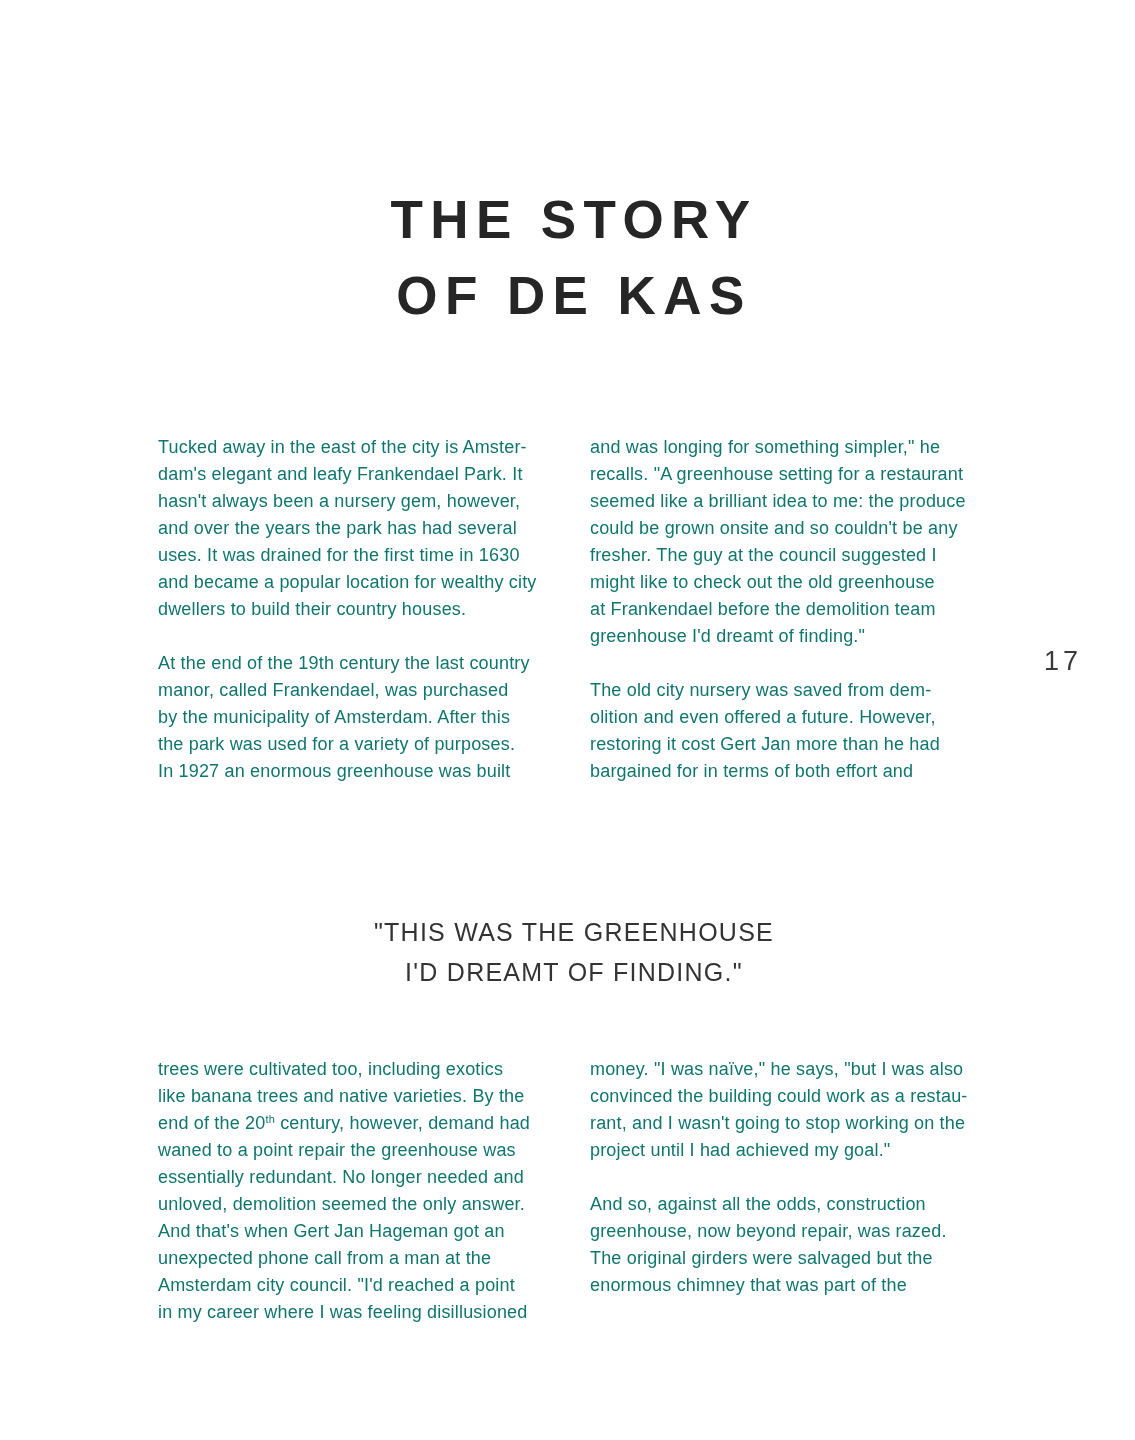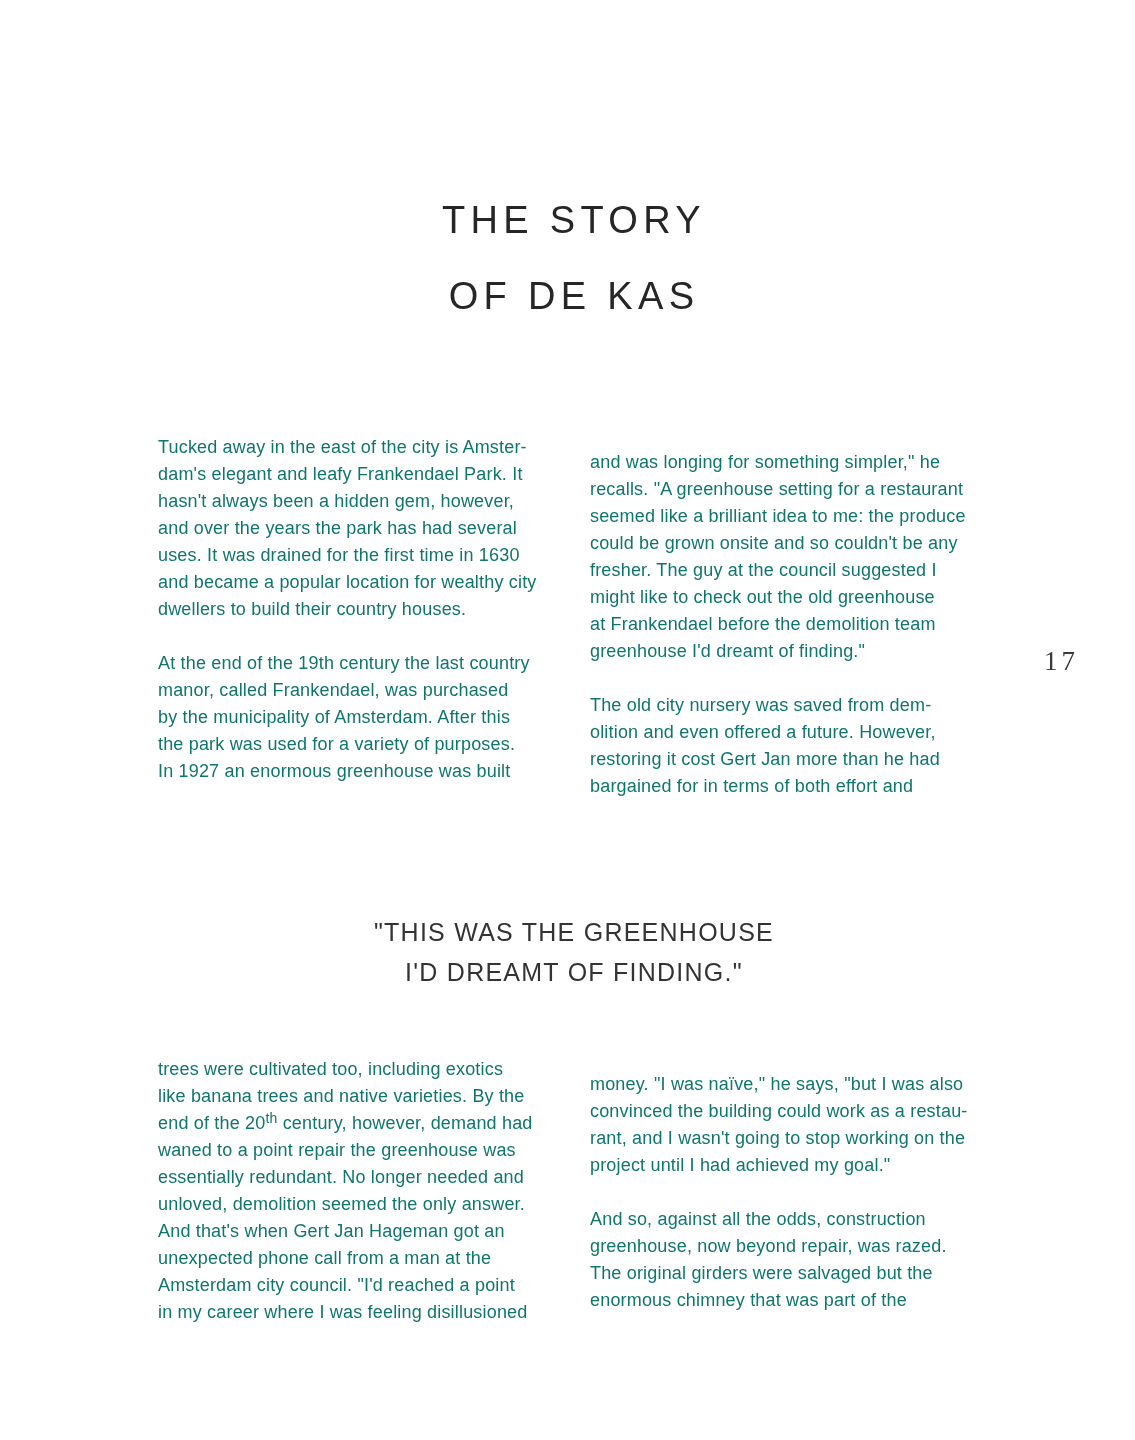--- a/index.html
+++ b/index.html
@@ -19,53 +19,53 @@
   
   .title-block {
     position: absolute;
     left: 158px;
     width: 832px;
     top: 182px;
     text-align: center;
     color: #262626;
   }
   .title-line {
-    font-size: 38px;
+    font-size: 53px;
     line-height: 76px;
     letter-spacing: 0.14em;
-    font-weight: 400;
+    font-weight: 700;
     white-space: nowrap;
   }
 
   
   .section {
     position: absolute;
     left: 158px;
     width: 832px;
   }
   .section-top { top: 434px; }
   .section-bottom { top: 1056px; }
   .col {
     position: absolute;
     top: 0;
     width: 410px;
     color: #0f766e;
   }
   .col-left { left: 0; }
-  .col-right { left: 432px; margin-top: 15px; }
+  .col-right { left: 432px; }
   .para + .para { margin-top: 27px; }
   .line {
     font-size: 18px;
     line-height: 27px;
     height: 27px;
     letter-spacing: 0.01em;
     white-space: nowrap;
   }
   .line sup {
-    font-size: 14px;
+    font-size: 11px;
     line-height: 0;
     vertical-align: baseline;
     position: relative;
     top: -6px;
   }
 
   
   .pull-quote {
     position: absolute;
     left: 158px;
@@ -82,41 +82,40 @@
   }
 
   
   .page-number {
     position: absolute;
     left: 1044px;
     top: 646px;
     font-size: 27px;
     letter-spacing: 4px;
     color: #3a3a3a;
-    font-family: Liberation Serif, serif;
   }
 </style>
 </head>
 <body>
 
 <div class="page">
 
   <div class="title-block">
     <div class="title-line">THE STORY</div>
     <div class="title-line">OF DE KAS</div>
   </div>
 
   <div class="page-number">17</div>
 
   <div class="section section-top">
     <div class="col col-left">
         <div class="para">
           <div class="line">Tucked away in the east of the city is Amster-</div>
           <div class="line">dam's elegant and leafy Frankendael Park. It</div>
-          <div class="line">hasn't always been a hidden gem, however,</div>
+          <div class="line">hasn't always been a nursery gem, however,</div>
           <div class="line">and over the years the park has had several</div>
           <div class="line">uses. It was drained for the first time in 1630</div>
           <div class="line">and became a popular location for wealthy city</div>
           <div class="line">dwellers to build their country houses.</div>
         </div>
         <div class="para">
           <div class="line">At the end of the 19th century the last country</div>
           <div class="line">manor, called Frankendael, was purchased</div>
           <div class="line">by the municipality of Amsterdam. After this</div>
           <div class="line">the park was used for a variety of purposes.</div>

